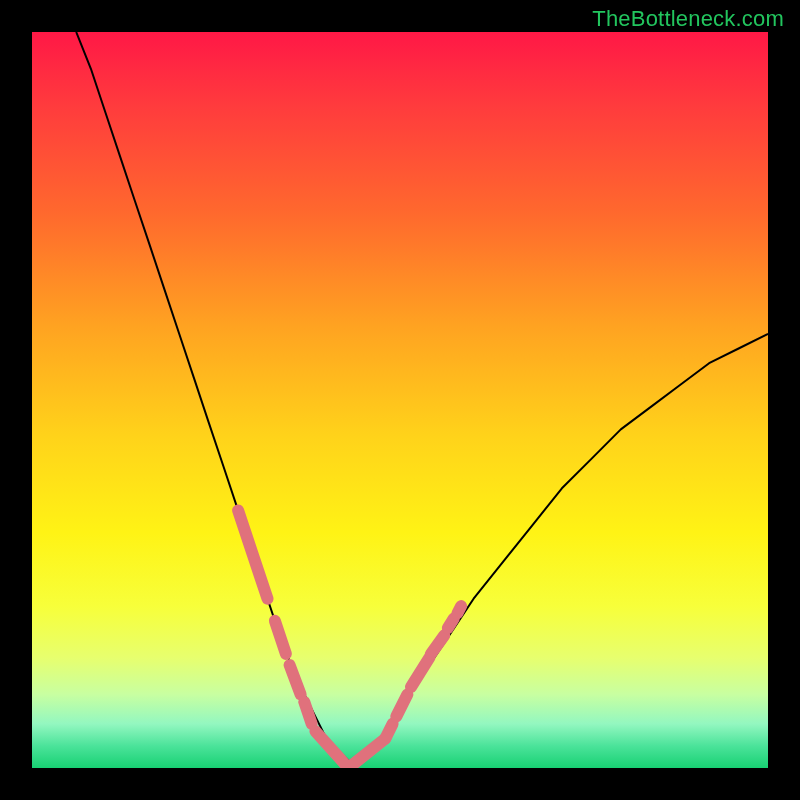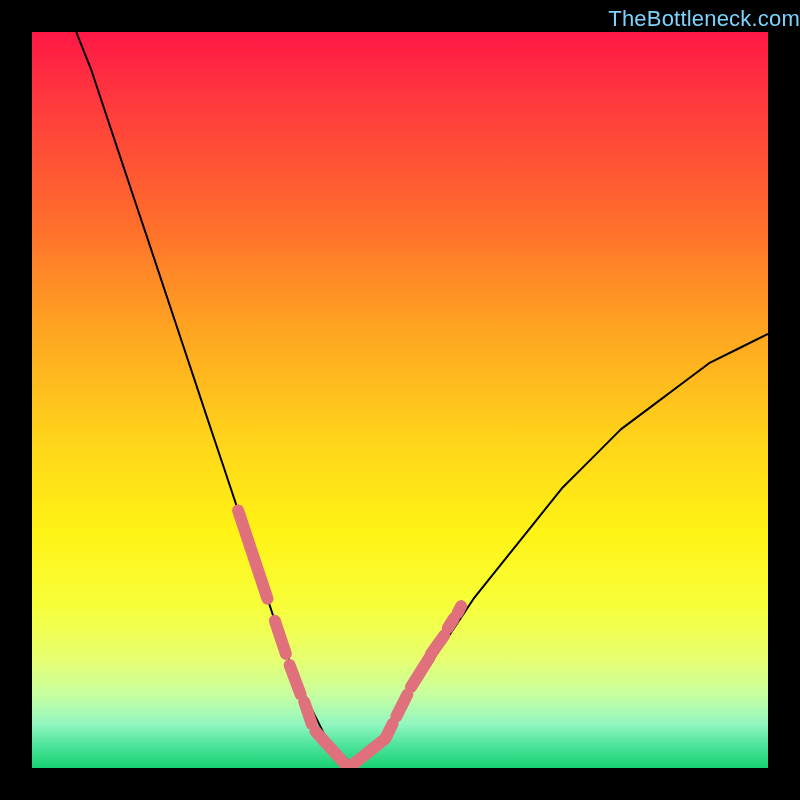--- a/index.html
+++ b/index.html
@@ -37,22 +37,22 @@
       #e7ff6e 85%,
       #c8ffa1 90%,
       #93f7c0 94%,
       #4be39a 97%,
       #18d173 100%
     );
   }
   .watermark {
     position: absolute;
     top: 6px;
-    right: 0;
-    color: #7dd3fc;
+    right: 16px;
+    color: #22c55e;
     font-size: 22px;
     font-weight: 500;
     letter-spacing: 0.2px;
     user-select: none;
   }
   svg.curve {
     position: absolute;
     top: 0; left: 0;
     width: 736px;
     height: 736px;

